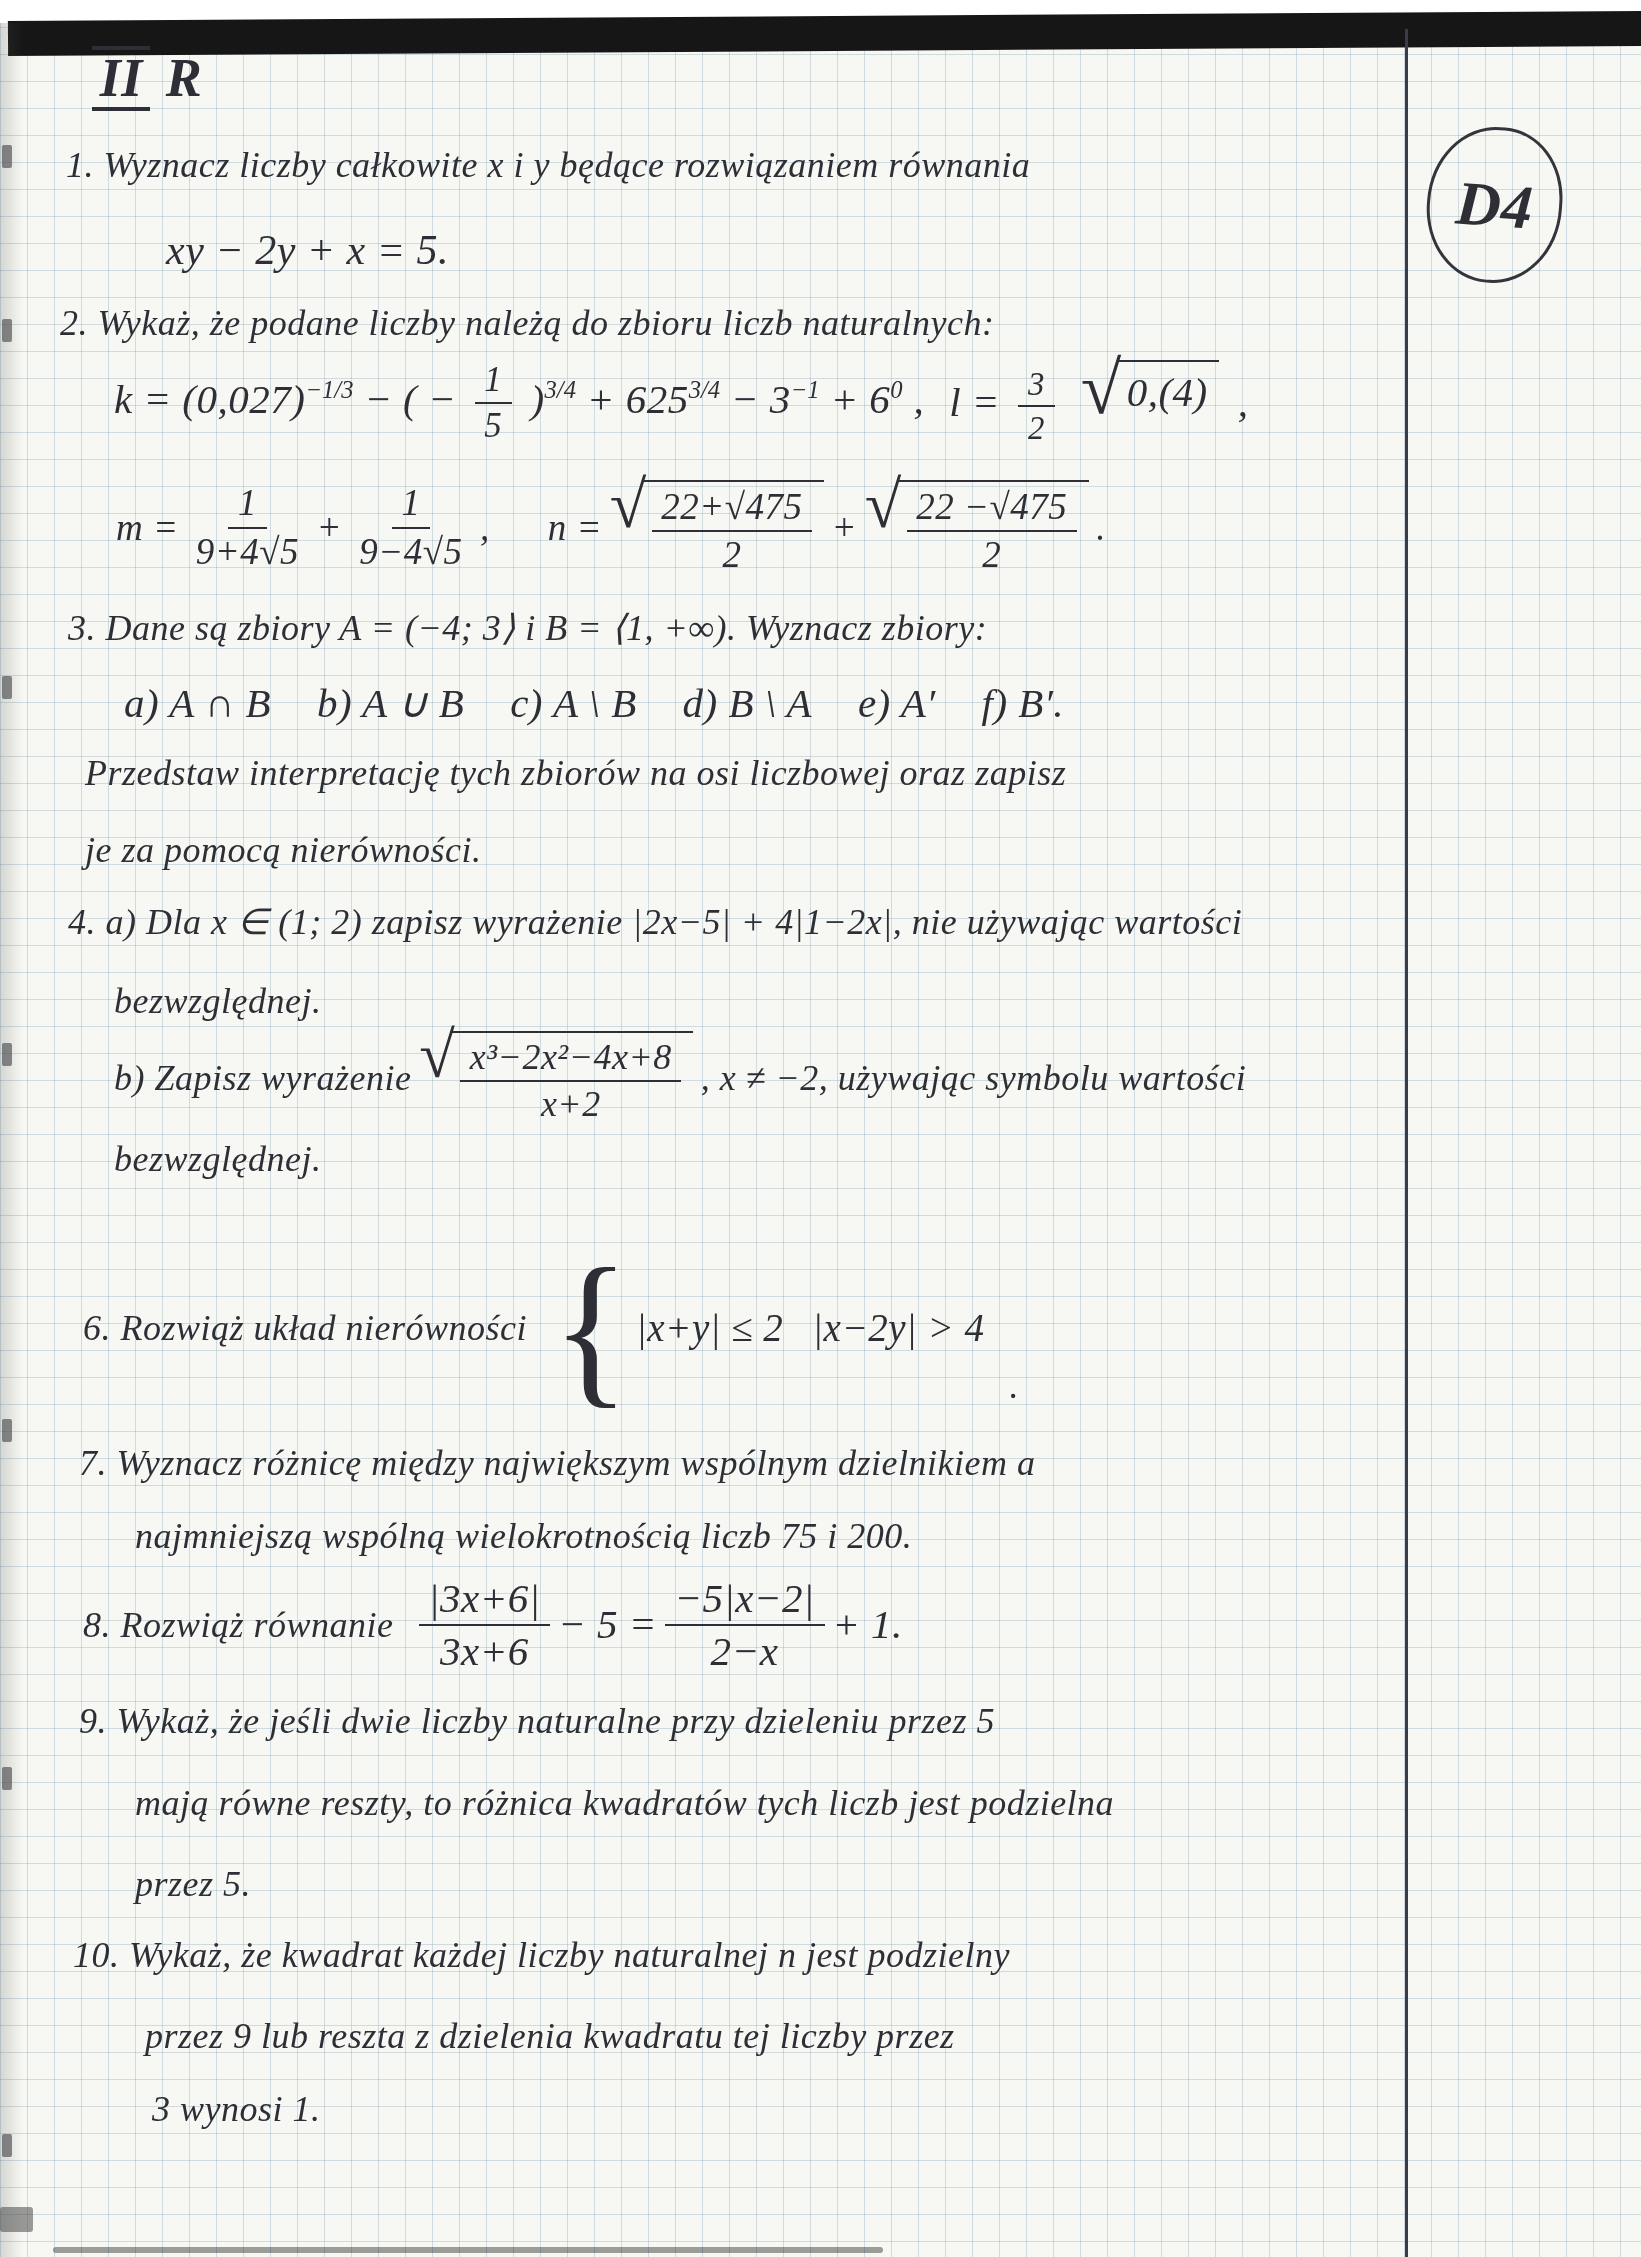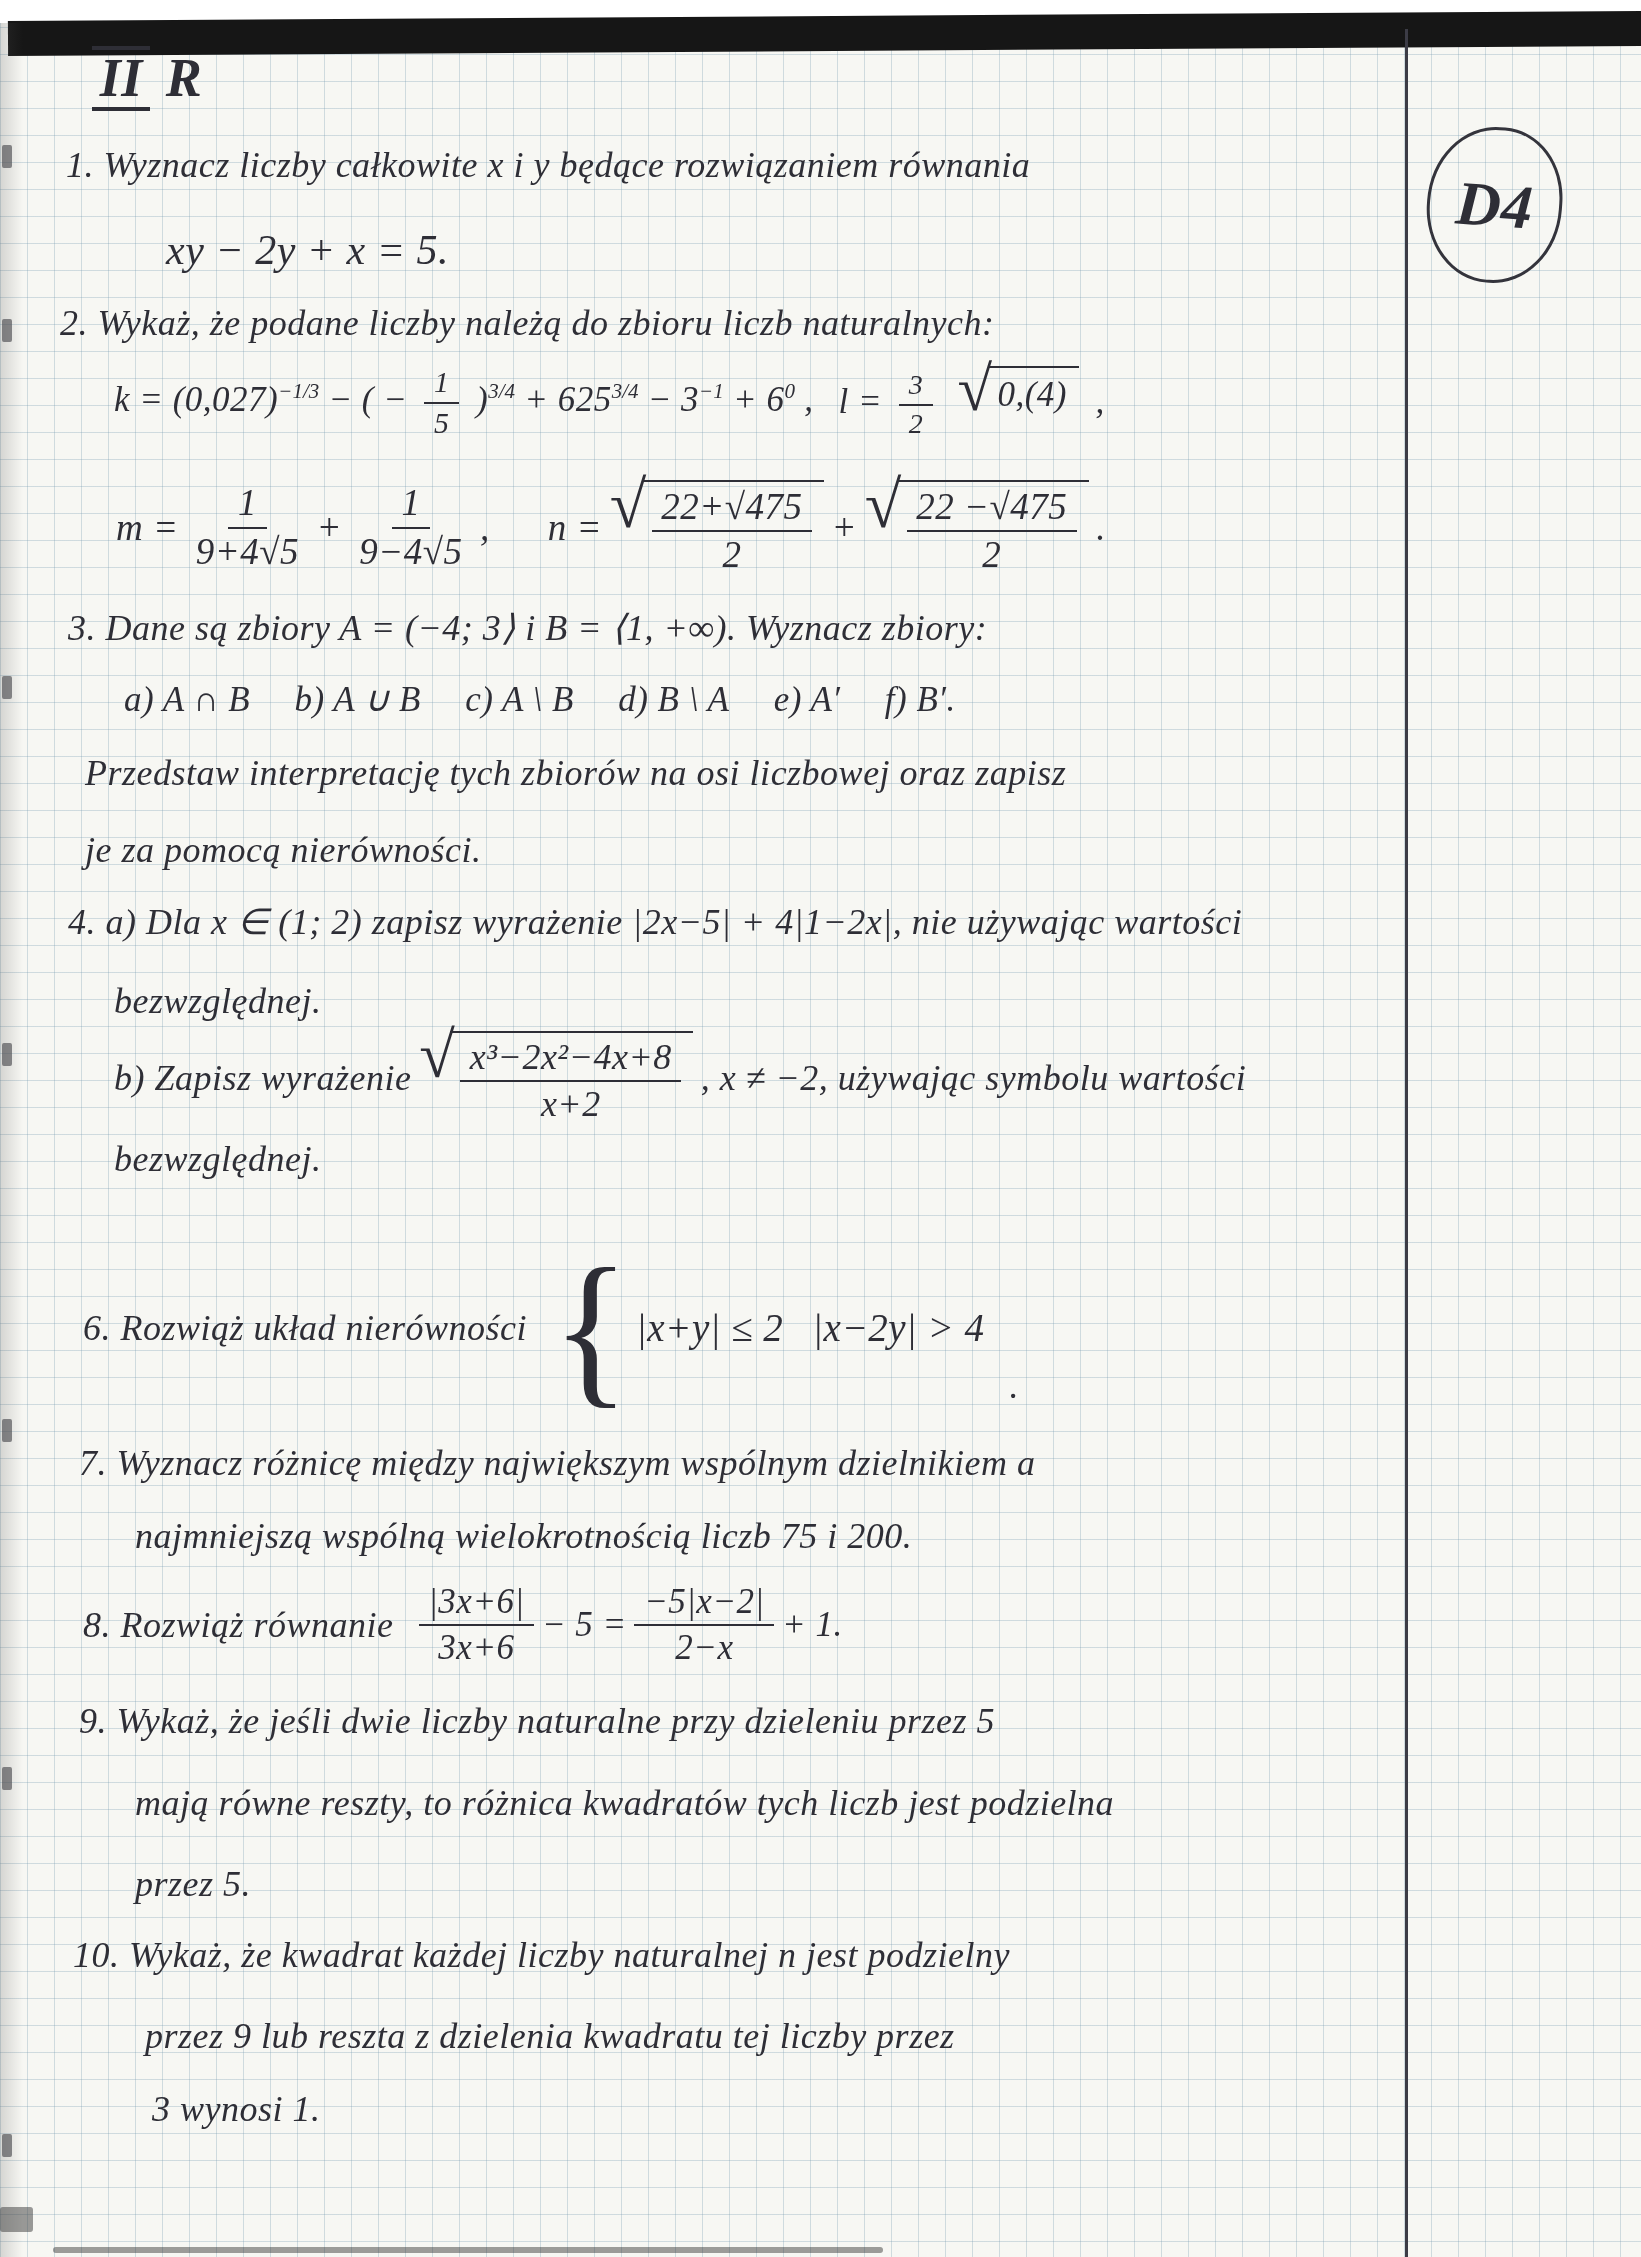--- a/index.html
+++ b/index.html
@@ -29,21 +29,21 @@
     position:absolute;top:23px;left:0;width:23px;height:2234px;
     background:linear-gradient(to right, rgba(90,90,90,0.22), rgba(90,90,90,0));
   }
   .edge-mark{position:absolute;width:10.6px;height:23px;background:#4d4d52;opacity:.65;border-radius:1.9px;left:1.9px;}
   .bottom-mark{position:absolute;left:53px;bottom:3.9px;width:830px;height:5.8px;background:#2a2a2a;opacity:.45;border-radius:2.9px;}
   .corner-mark{position:absolute;left:0;bottom:25px;width:33px;height:25px;background:#3a3a3a;opacity:.5;border-radius:2.9px;}
   .margin-line{position:absolute;top:29px;left:1405px;width:2.9px;height:2228px;background:var(--marginline);}
 
   .hw{font-style:italic;letter-spacing:0.5px;}
   .line{position:absolute;white-space:nowrap;font-size:36px;line-height:1.25;}
-  .mathline{font-size:35px;}
+  .mathline{font-size:41px;}
   .row{display:flex;align-items:center;}
 
   
   .hdr{position:absolute;top:46px;left:92px;font-size:54px;font-weight:bold;display:flex;align-items:center;gap:15.4px;}
   .roman{border-top:4.8px solid var(--ink);border-bottom:4.8px solid var(--ink);padding:0 7.7px;line-height:1.05;}
 
   
   .badge{
     position:absolute;top:127px;left:1427px;width:135px;height:156px;
     border:3.9px solid #34343c;border-radius:50% 46% 50% 48%;

